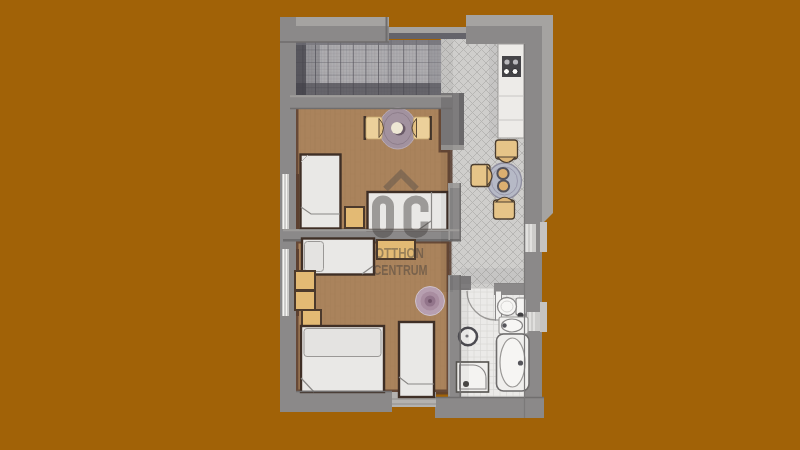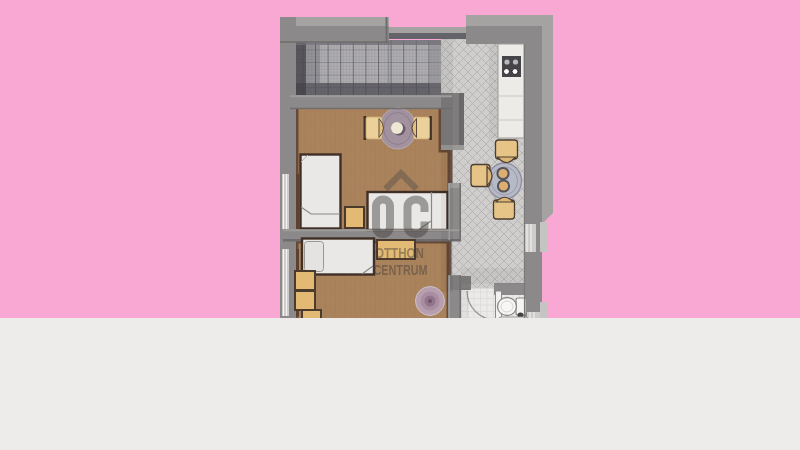--- a/index.html
+++ b/index.html
@@ -1,16 +1,16 @@
 <!DOCTYPE html>
 <html><head>
 <meta charset="utf-8">
 <style>
   html,body{margin:0;padding:0;background:#edecea;}
-  #page{position:relative;width:800px;height:318px;background:#f9a8d4;overflow:hidden;
+  #page{position:relative;width:800px;height:450px;background:#a16207;overflow:hidden;
         font-family:"Liberation Sans", sans-serif;}
 </style>
 </head>
 <body>
 
 <div id="page">
 <svg width="800" height="450" viewBox="0 0 800 450" xmlns="http://www.w3.org/2000/svg">
 <defs>
   <pattern id="wood" width="10" height="24" patternUnits="userSpaceOnUse">
     <rect width="10" height="24" fill="#aa835c"></rect>

